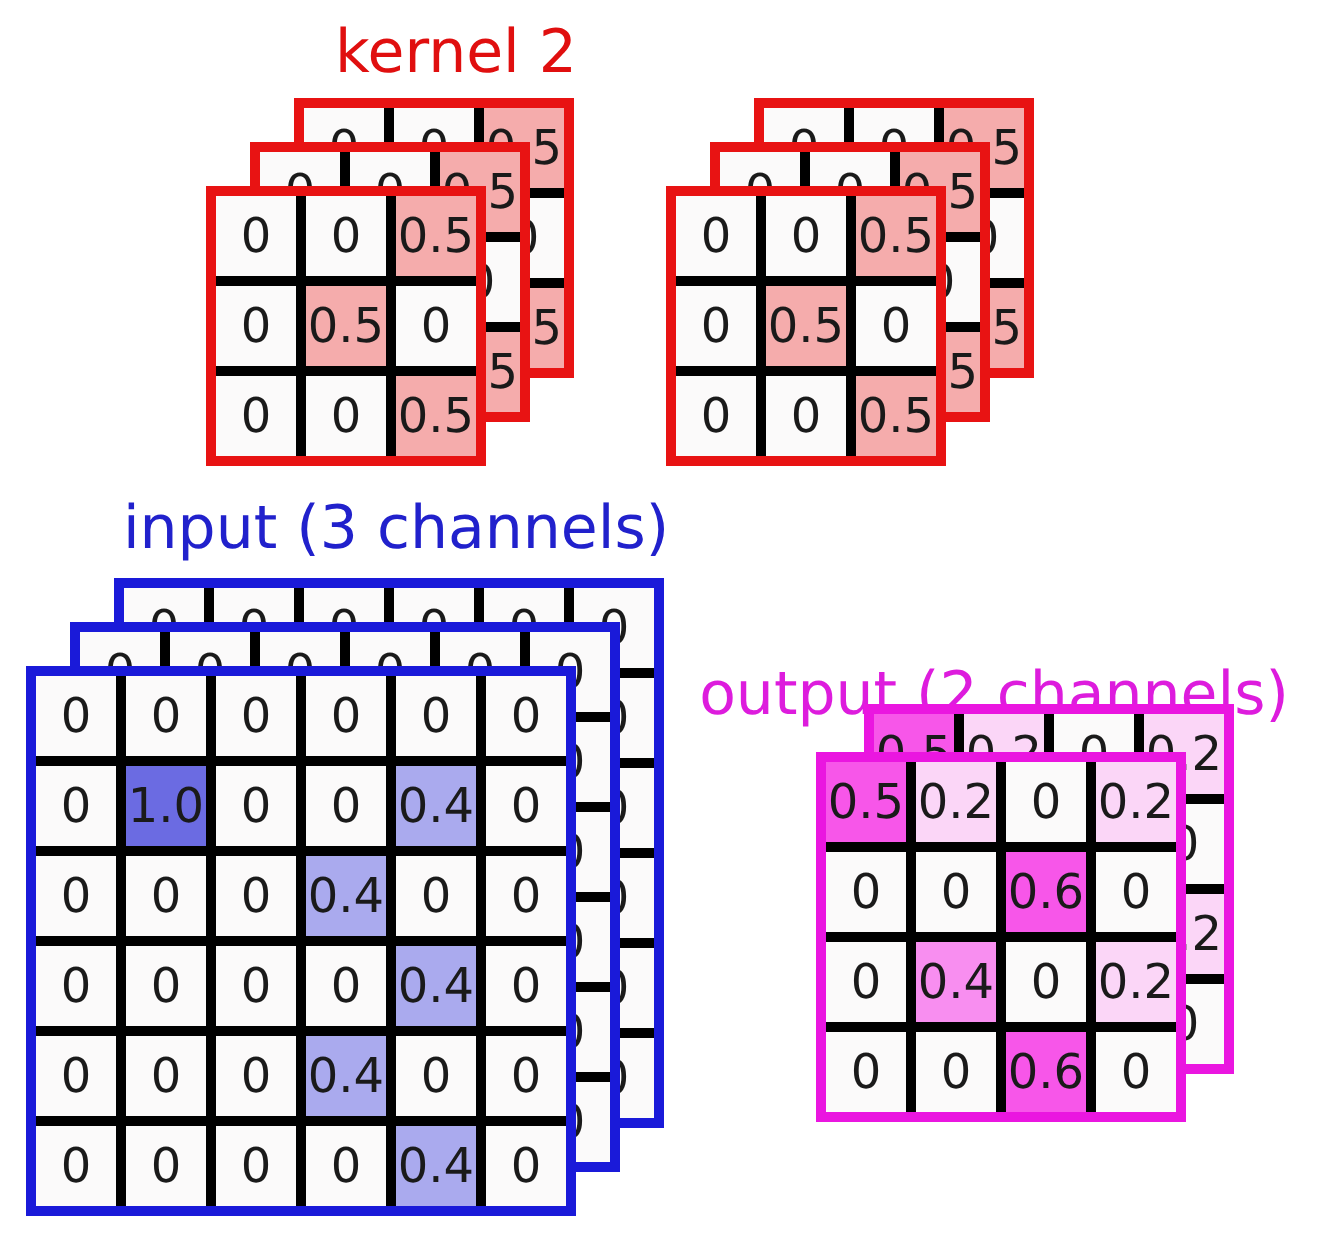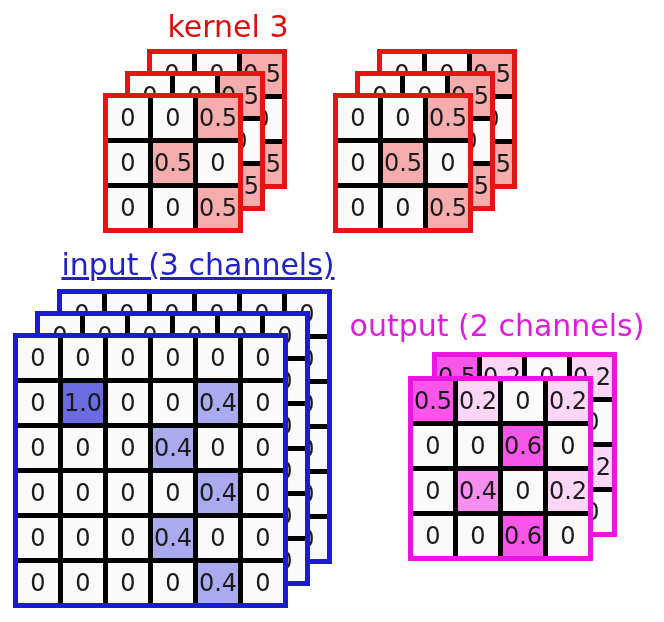--- a/index.html
+++ b/index.html
@@ -14,21 +14,21 @@
   .title {
     position: absolute;
     transform: translateX(-50%);
     font-size: 30px;
     line-height: 1.1;
     white-space: nowrap;
   }
   #title-kernel1 { left: 228px; top: 10px; }
   #title-kernel2 { left: 468px; top: 10px; }
   #title-input   { left: 198px; top: 248px; }
-  #title-output  { left: 497px; top: 309px; }
+  #title-output  { left: 497px; top: 331px; }
 
   .stack { position: absolute; }
   #stack-kernel1 { left: 103px; top: 93px; }
   #stack-kernel2 { left: 333px; top: 93px; }
   #stack-input   { left: 13px;  top: 333px; }
   #stack-output  { left: 408px; top: 376px; }
 
   .layer {
     position: absolute;
     display: grid;
@@ -47,24 +47,24 @@
     background: #fbfafa;
     white-space: nowrap;
     overflow: visible;
   }
 </style>
 </head>
 <body>
 
 <div id="stage">
 
-  <div class="title" id="title-kernel1" style="color: rgb(224, 15, 15);">kernel 3</div>
-
-
-  <div class="title" id="title-input" style="color: rgb(33, 33, 204); text-decoration: underline;">input (3 channels)</div>
+  <div class="title" id="title-kernel1" style="color: rgb(224, 15, 15);">kernel 2</div>
+
+
+  <div class="title" id="title-input" style="color: rgb(33, 33, 204);">input (3 channels)</div>
 
   <div class="title" id="title-output" style="color: rgb(221, 28, 221);">output (2 channels)</div>
 
   <div class="stack" id="stack-kernel1">
       <div class="layer" style="left: 44px; top: -44px; z-index: 1; border-color: rgb(232, 19, 19); grid-template-columns: repeat(3, 40px);">
         <div class="cell">0</div>
         <div class="cell">0</div>
         <div class="cell" style="background: rgb(245, 172, 172);">0.5</div>
         <div class="cell">0</div>
         <div class="cell" style="background: rgb(245, 172, 172);">0.5</div>

